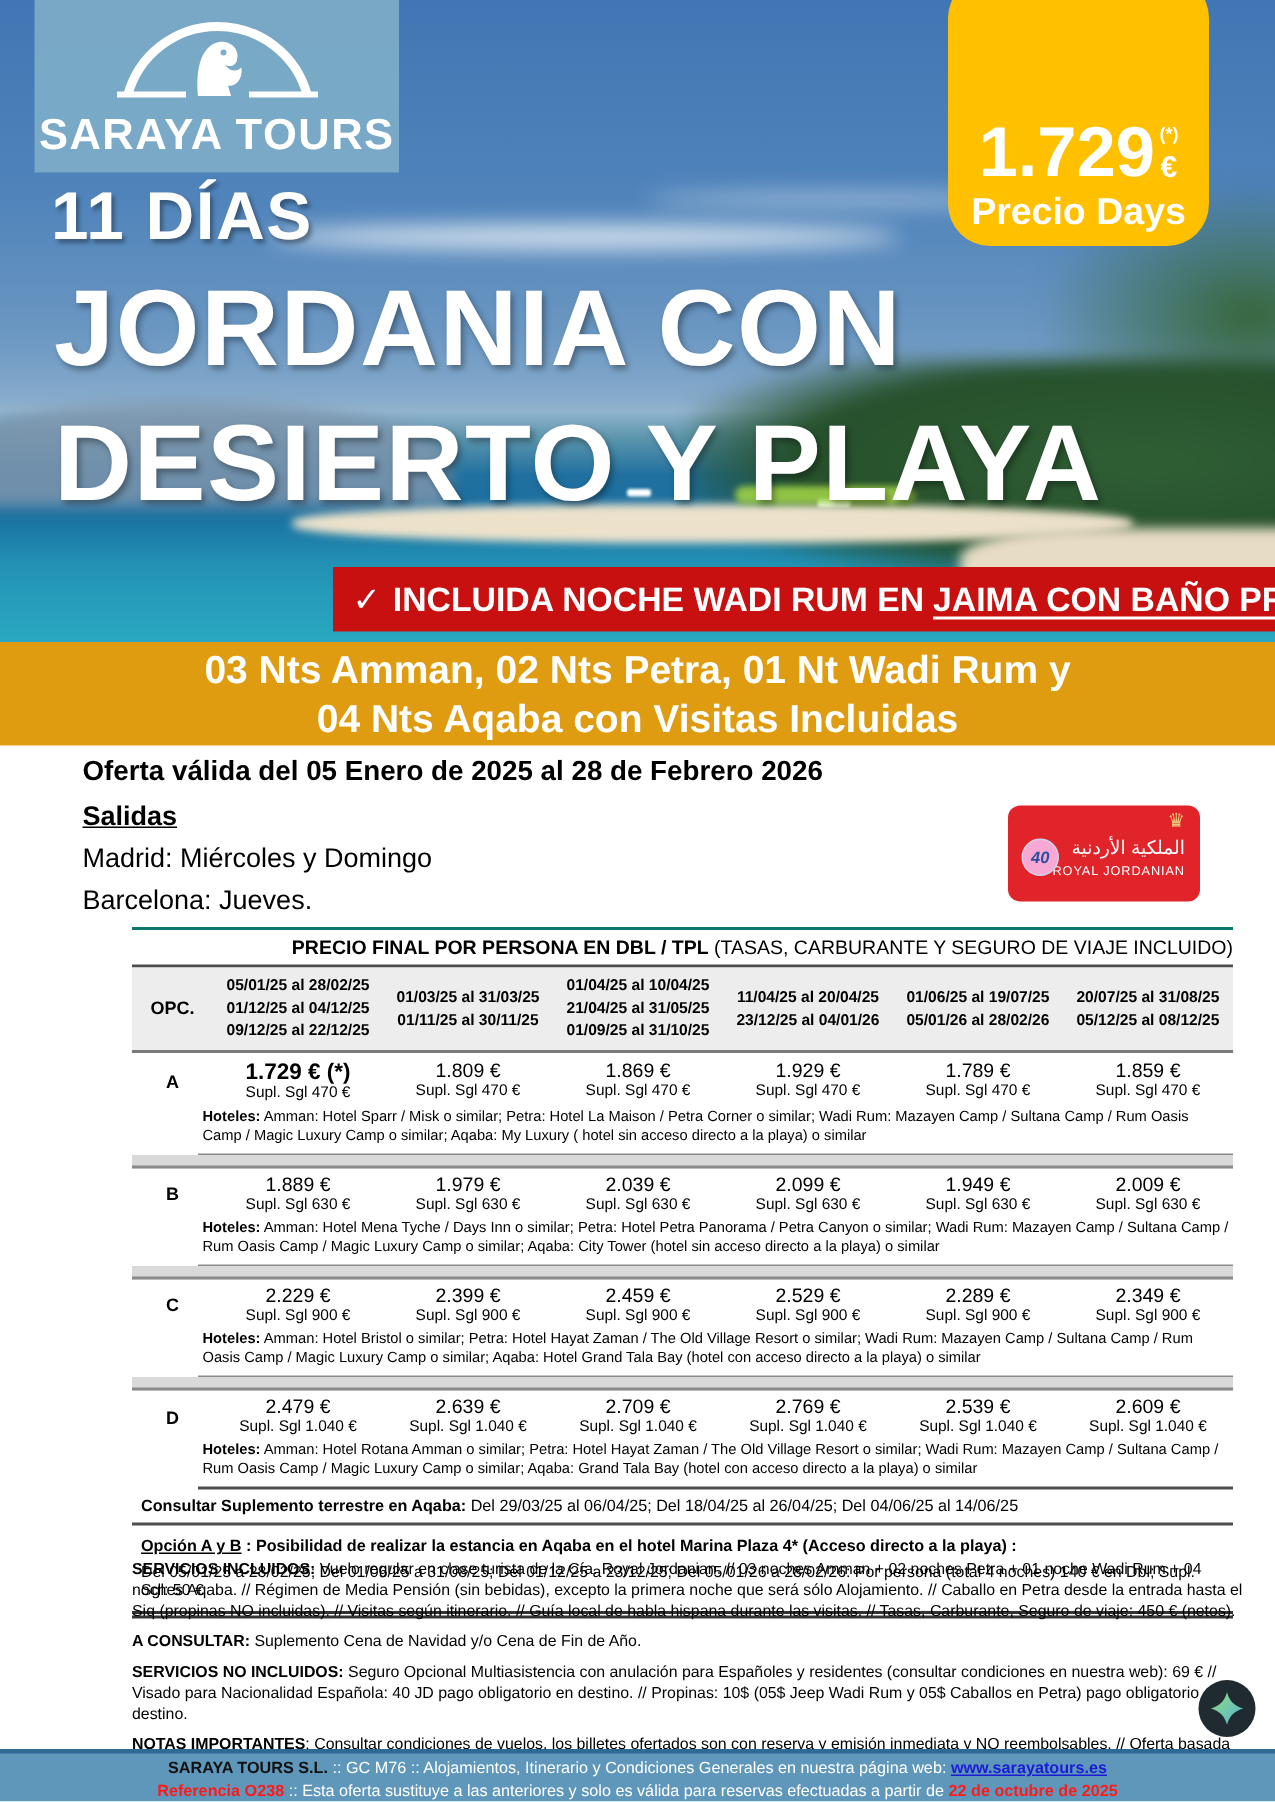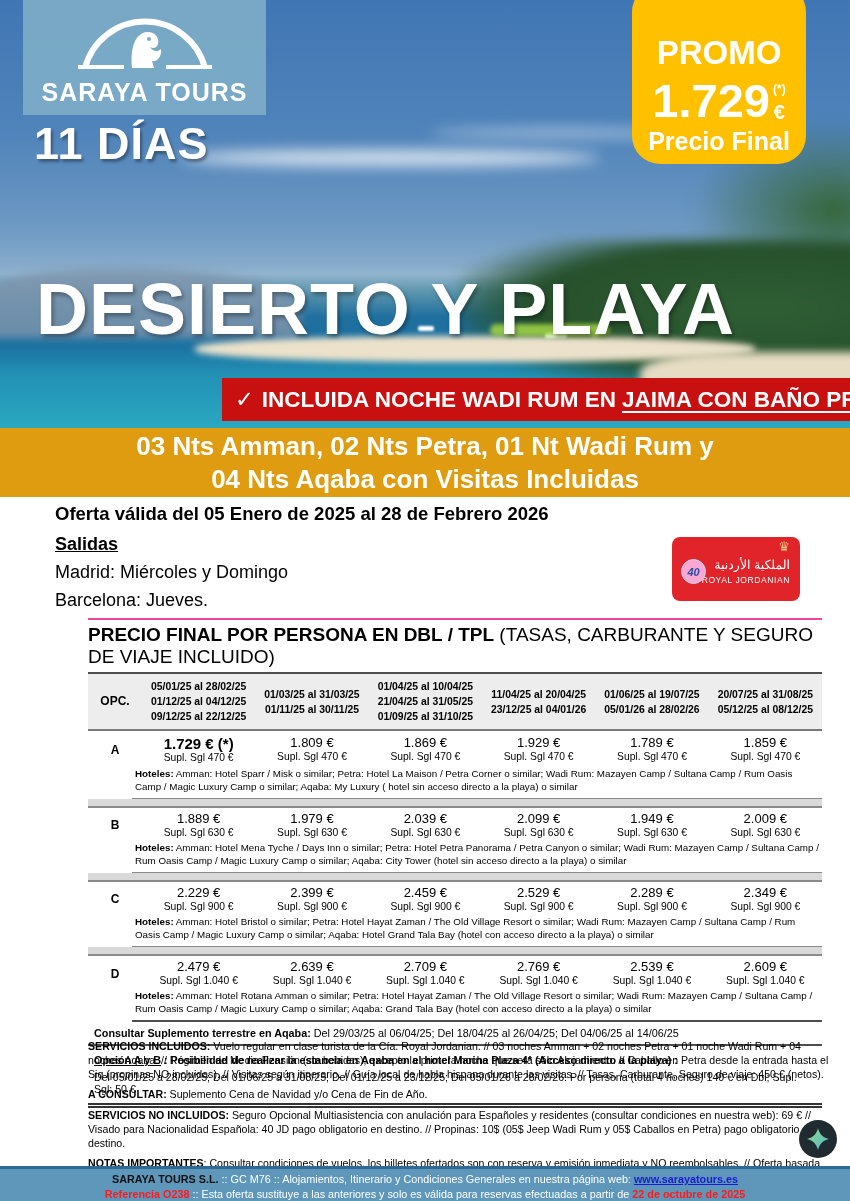--- a/index.html
+++ b/index.html
@@ -18,21 +18,21 @@
   .trees { position:absolute; right:-40px; top:240px; width:430px; height:150px; background:radial-gradient(ellipse at 70% 45%,#2f5e34 0%,#26502b 55%,rgba(38,80,43,0) 78%); filter:blur(6px); }
   .trees2 { position:absolute; right:-20px; top:120px; width:180px; height:180px; background:radial-gradient(ellipse at 80% 50%,#35663a 0%,rgba(53,102,58,0) 70%); filter:blur(7px); }
   .boat { position:absolute; background:#fff; border-radius:2px; filter:blur(1px); }
   .b1 { left:418px; top:326px; width:16px; height:5px; }
   .b2 { left:545px; top:332px; width:22px; height:6px; }
   .float-toy { position:absolute; left:490px; top:324px; width:120px; height:12px; background:#9ccf45; border-radius:6px; filter:blur(2px); opacity:.9; }
 
   
   .logo-box { position:absolute; left:23px; top:0; width:243px; height:115px; background:rgba(125,173,199,.92);
     display:flex; flex-direction:column; align-items:center; justify-content:flex-end; padding-bottom:8px; }
-  .logo-name { color:#fff; font-size:25px; font-weight:bold; letter-spacing:1px; white-space:nowrap; }
+  .logo-name { color:#fff; font-size:29px; font-weight:bold; letter-spacing:1px; white-space:nowrap; }
   .logo-mark { width:150px; height:62px; }
 
   
   .promo-box { position:absolute; left:632px; top:-16px; width:174px; height:180px; background:#FFC000; border-radius:28px;
     display:flex; flex-direction:column; align-items:center; justify-content:flex-end; padding-bottom:10px; color:#fff; }
   .promo-label { font-size:33px; font-weight:bold; line-height:1; margin-bottom:12px; }
   .promo-price-line { display:flex; align-items:flex-end; line-height:.85; }
   .promo-big { font-size:47px; font-weight:bold; }
   .promo-cur-col { display:flex; flex-direction:column; align-items:center; margin-left:3px; }
   .promo-ast { font-size:12px; font-weight:bold; margin-bottom:10px; }
@@ -60,21 +60,21 @@
 
   .rj-logo { position:absolute; left:672px; top:537px; width:128px; height:64px; background:#E0242A; border-radius:8px; color:#fff; }
   .rj-crown { position:absolute; right:10px; top:2px; color:#ecc77c; font-size:13px; }
   .rj-arabic { position:absolute; right:10px; top:20px; font-size:12.5px; direction:rtl; }
   .rj-name { position:absolute; right:10px; top:38px; font-size:8.5px; letter-spacing:.6px; }
   .rj-badge { position:absolute; left:9px; top:22px; width:25px; height:25px; background:#f9a8d4; border-radius:50%; color:#2a4fa0;
     font-size:11px; font-style:italic; font-weight:bold; display:flex; align-items:center; justify-content:center; border:1px solid #c9d4ea; }
 
   
   .table { position:absolute; left:88px; top:618px; width:734px; font-size:11px; color:#000; }
-  .t-headbar { border-top:2px solid #ec4899; border-bottom:2px solid #4d4d4d; text-align:left; padding:4px 0; font-size:19px; }
+  .t-headbar { border-top:2px solid #0f766e; border-bottom:2px solid #4d4d4d; text-align:right; padding:4px 0; font-size:13px; }
   .t-headbar .b { font-weight:bold; }
   .t-row { display:flex; align-items:center; }
   .t-dates { background:#EDEDED; border-bottom:2px solid #7a7a7a; padding:5px 0; font-weight:bold; font-size:10.4px; line-height:1.45; }
   .t-opc { width:54px; flex:0 0 54px; text-align:center; font-weight:bold; font-size:12px; }
   .t-cell { flex:1 1 0; text-align:center; }
   .pre { white-space:pre-line; }
   .t-prices { padding:4px 0 2px; }
   .t-price { font-size:13px; line-height:1.15; }
   .t-supl { font-size:10.3px; line-height:1.2; }
   .promo-cell .t-price { font-size:15px; font-weight:bold; }
@@ -127,32 +127,32 @@
       <path d="M15 52 A62 62 0 0 1 135 52" fill="none" stroke="#fff" stroke-width="6"></path>
       <path d="M62 52 C60 30 66 18 76 16 C84 15 90 21 88 28 C87 32 83 33 80 31 C83 36 88 36 91 33 C92 42 86 46 82 45 L84 52 Z" fill="#fff"></path>
       <circle cx="79" cy="23" r="2" fill="#7DADC7"></circle>
       <rect x="8" y="49" width="46" height="4" fill="#fff"></rect>
       <rect x="96" y="49" width="46" height="4" fill="#fff"></rect>
     </svg>
     <div class="logo-name">SARAYA TOURS</div>
   </div>
 
   <div class="promo-box">
-    <div class="promo-label">PROMO</div>
     <div class="promo-price-line">
       <span class="promo-big">1.729</span>
       <span class="promo-cur-col">
         <span class="promo-ast">(*)</span>
         <span class="promo-eur">€</span>
       </span>
     </div>
-    <div class="promo-sub">Precio Final</div>
+    <div class="promo-sub">Precio Days</div>
   </div>
 
   <div class="days">11 DÍAS</div>
+  <div class="title1">JORDANIA CON</div>
   <div class="title2">DESIERTO Y PLAYA</div>
 
   <div class="red-banner">
     <span class="chk">✓</span>
     <span>INCLUIDA NOCHE WADI RUM EN</span>
     <span class="ul">JAIMA CON BAÑO PRIVADO</span>
   </div>
 </div>
 
 <div class="orange-band">

